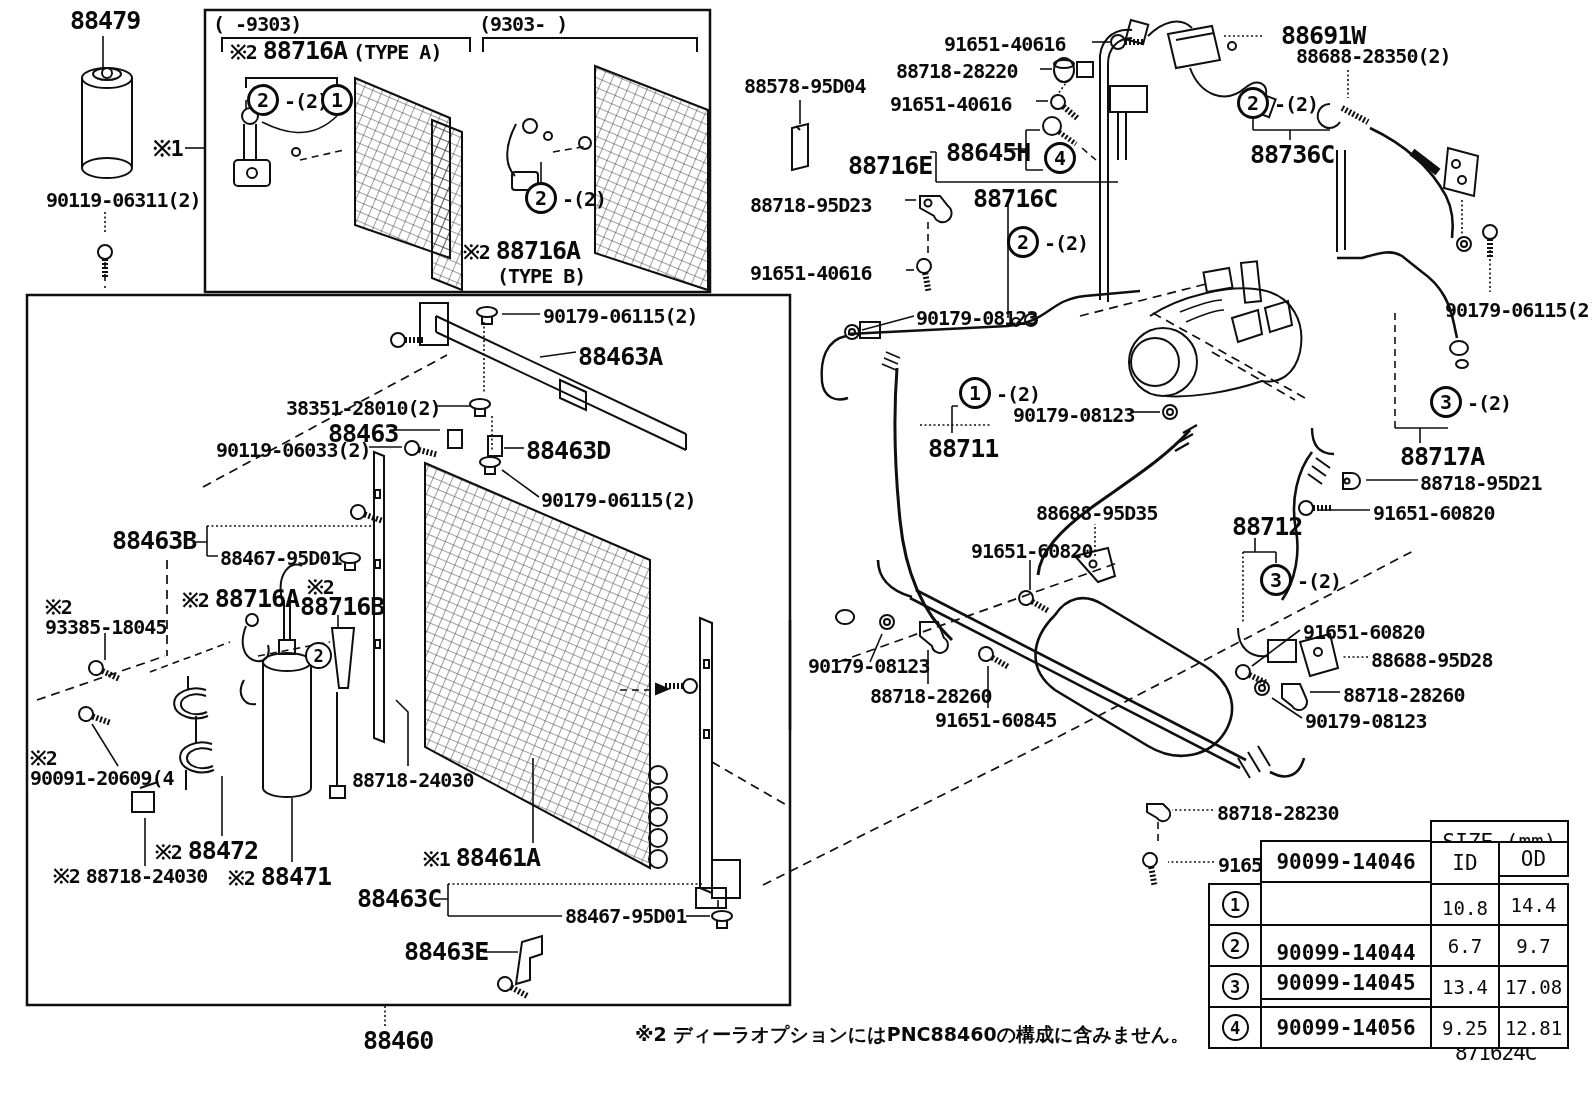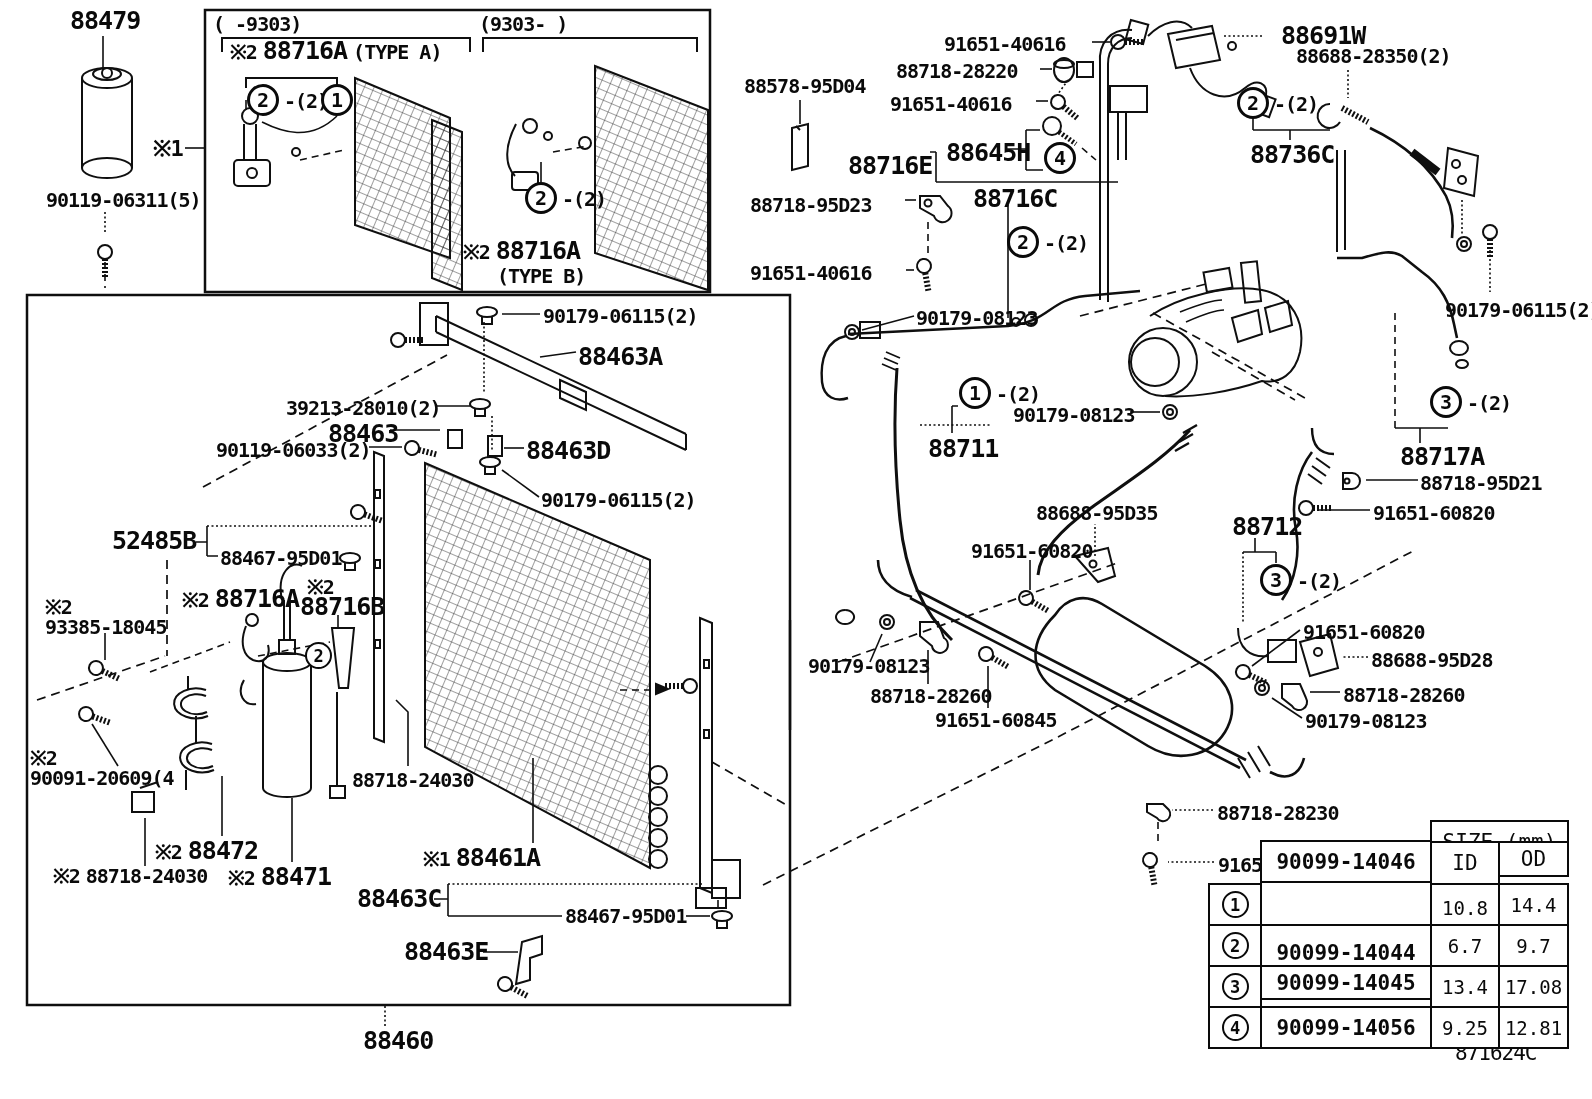--- a/index.html
+++ b/index.html
@@ -356,21 +356,21 @@
     <path d="M576,352 L540,357"></path>
     <path d="M437,406 H470"></path>
     <path d="M390,430 H440"></path>
     <path d="M369,447 H402"></path>
     <path d="M524,448 H504"></path>
     <path d="M539,497 L502,470"></path>
   </g>
 </svg>
 
 <div class="lbl big" style="left:70px;top:8px">88479</div>
-<div class="lbl" style="left:46px;top:190px">90119-06311(5)</div>
+<div class="lbl" style="left:46px;top:190px">90119-06311(2)</div>
 <div class="lbl mid" style="left:153px;top:137px">※1</div>
 
 <div class="lbl" style="left:213px;top:14px">(    -9303)</div>
 <div class="lbl" style="left:479px;top:14px">(9303-    )</div>
 <div class="cmp" style="position:absolute;left:230px;top:38px">
   <span class="lbl" style="position:static">※2</span>
   <span class="lbl big" style="position:static">88716A</span>
   <span class="lbl" style="position:static">(TYPE A)</span>
 </div>
 <div style="position:absolute;left:463px;top:238px">
@@ -410,26 +410,26 @@
 <div class="lbl" style="left:935px;top:710px">91651-60845</div>
 <div class="lbl" style="left:1303px;top:622px">91651-60820</div>
 <div class="lbl" style="left:1371px;top:650px">88688-95D28</div>
 <div class="lbl" style="left:1343px;top:685px">88718-28260</div>
 <div class="lbl" style="left:1305px;top:711px">90179-08123</div>
 <div class="lbl" style="left:1217px;top:803px">88718-28230</div>
 <div class="lbl" style="left:1218px;top:855px">91651-40616</div>
 
 <div class="lbl" style="left:543px;top:306px">90179-06115(2)</div>
 <div class="lbl big" style="left:578px;top:344px">88463A</div>
-<div class="lbl" style="left:286px;top:398px">39213-28010(2)</div>
+<div class="lbl" style="left:286px;top:398px">38351-28010(2)</div>
 <div class="lbl big" style="left:328px;top:421px">88463</div>
 <div class="lbl" style="left:216px;top:440px">90119-06033(2)</div>
 <div class="lbl big" style="left:526px;top:438px">88463D</div>
 <div class="lbl" style="left:541px;top:490px">90179-06115(2)</div>
-<div class="lbl big" style="left:112px;top:528px">52485B</div>
+<div class="lbl big" style="left:112px;top:528px">88463B</div>
 <div class="lbl" style="left:220px;top:548px">88467-95D01</div>
 
 <div class="lbl" style="left:45px;top:597px">※2</div>
 <div class="lbl" style="left:45px;top:617px">93385-18045</div>
 <div class="cmp" style="position:absolute;left:182px;top:586px">
   <span class="lbl" style="position:static">※2</span>
   <span class="lbl big" style="position:static">88716A</span>
 </div>
 <div class="lbl" style="left:307px;top:577px">※2</div>
 <div class="lbl big" style="left:300px;top:594px">88716B</div>
@@ -450,20 +450,21 @@
 <div class="lbl" style="left:352px;top:770px">88718-24030</div>
 <div class="cmp" style="position:absolute;left:423px;top:845px">
   <span class="lbl" style="position:static">※1</span>
   <span class="lbl big" style="position:static">88461A</span>
 </div>
 <div class="lbl big" style="left:357px;top:886px">88463C</div>
 <div class="lbl" style="left:565px;top:906px">88467-95D01</div>
 <div class="lbl big" style="left:404px;top:939px">88463E</div>
 <div class="lbl big" style="left:363px;top:1028px">88460</div>
 
+<div class="lbl jp" style="left:635px;top:1025px">※2 ディーラオプションにはPNC88460の構成に含みません。</div>
 <div class="lbl" style="left:1455px;top:1042px;font-weight:normal;font-size:21px">871624C</div>
 
 <div class="co" style="left:247px;top:84px">
       <span>2</span>
     </div>
 <div class="lbl" style="left:284px;top:91px">-(2)</div>
 <div class="co" style="left:321px;top:84px">
       <span>1</span>
     </div>
 <div class="co" style="left:525px;top:182px">

